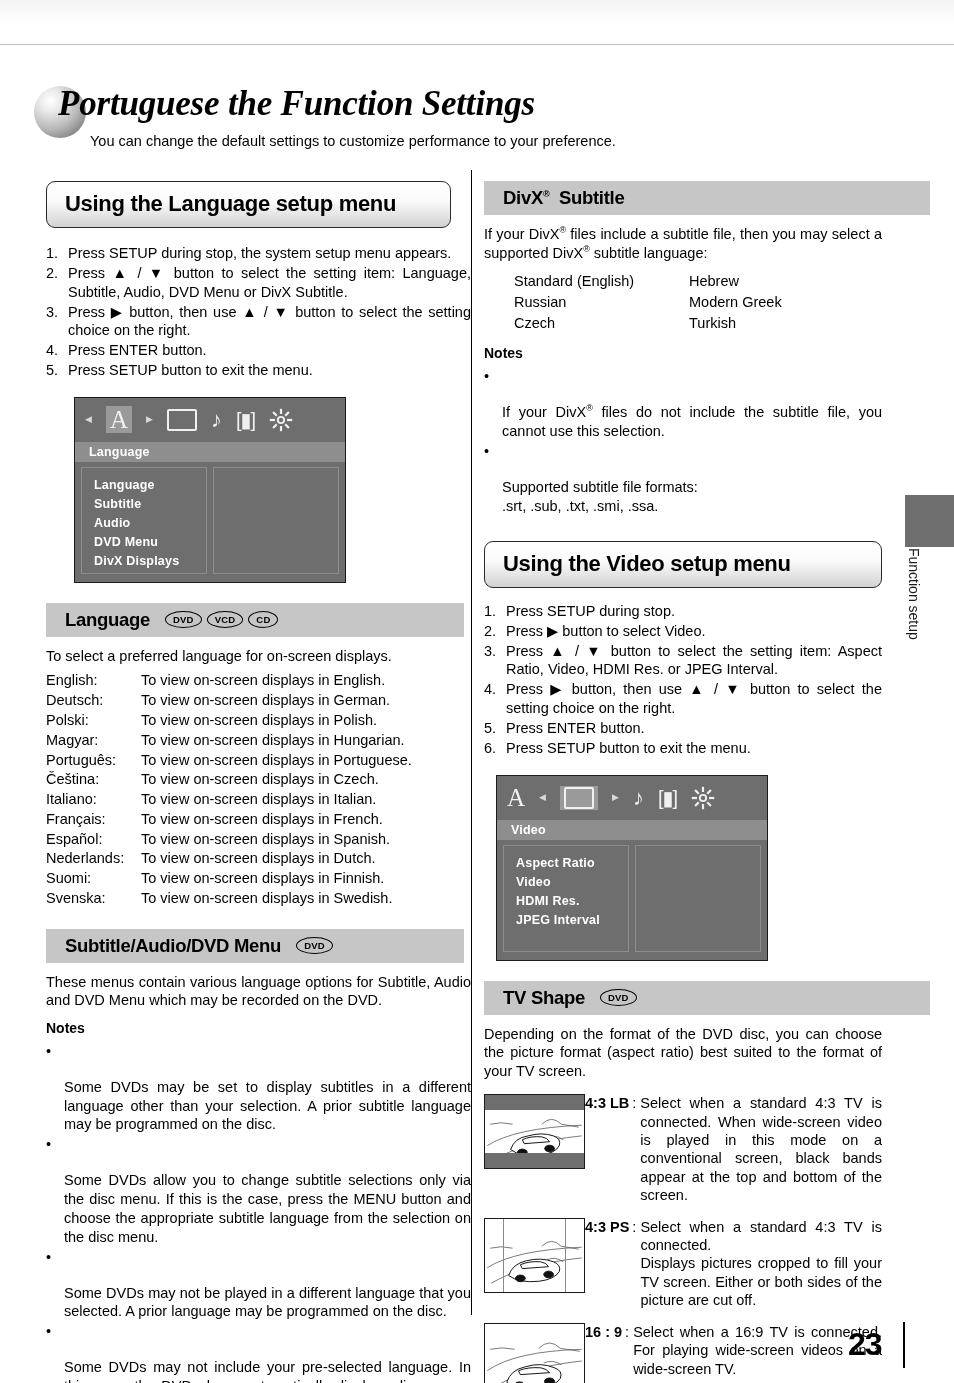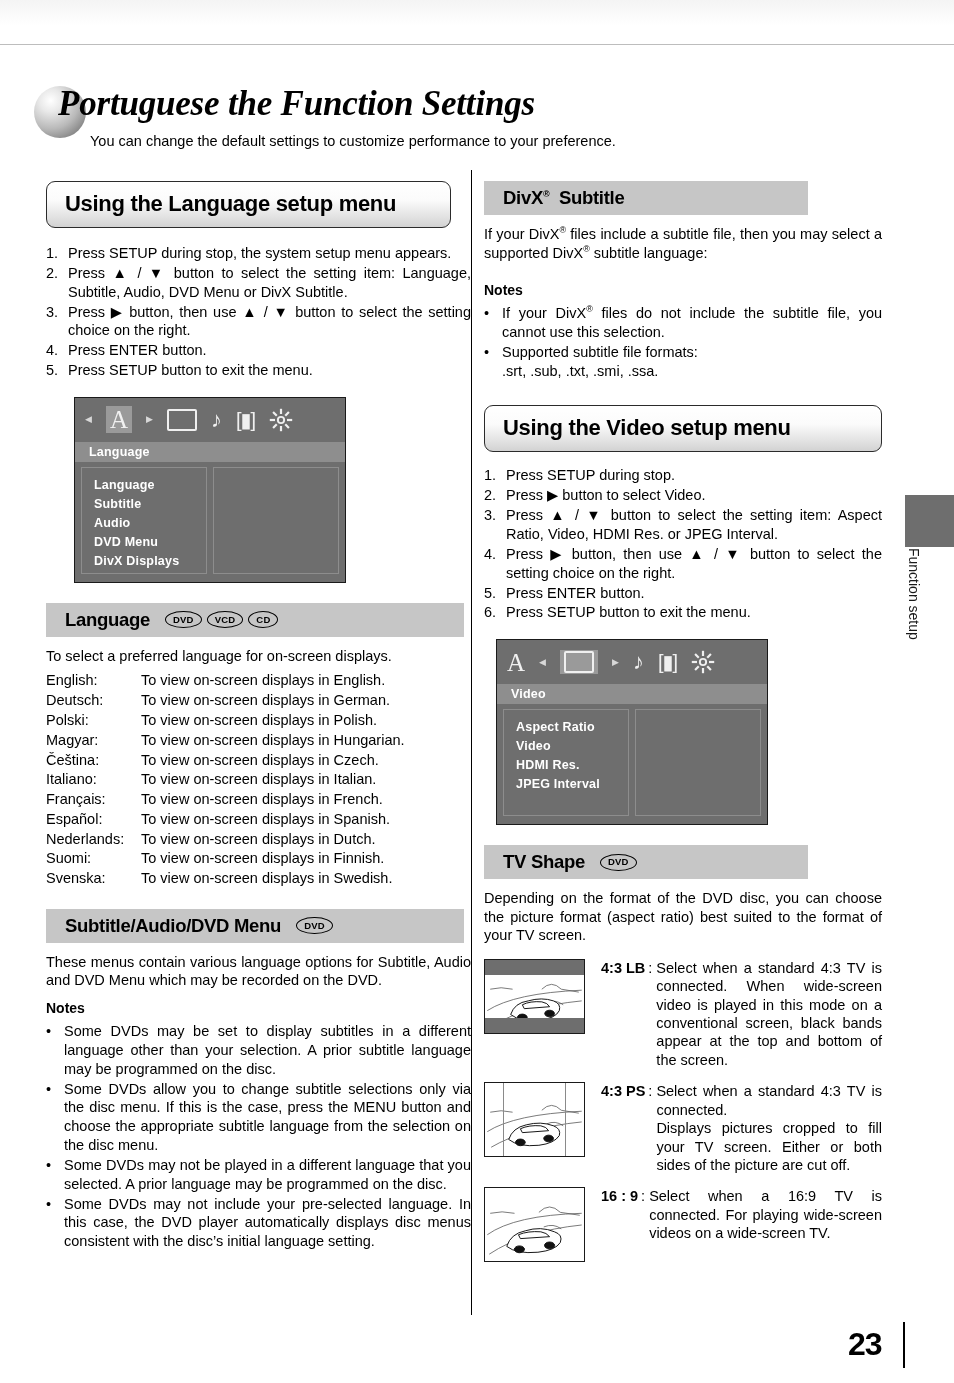--- a/index.html
+++ b/index.html
@@ -36,42 +36,42 @@
     font-size:22px;font-weight:bold;padding:9px 0 10px 18px;box-sizing:border-box;
     letter-spacing:-0.3px;
   }
   .banner.l{width:405px;}
   .banner.r{width:398px;}
 
   
   .grayhead{background:#c6c6c6;font-size:18.5px;font-weight:bold;
     padding:6px 0 6px 19px;box-sizing:border-box;letter-spacing:-0.3px;display:flex;align-items:center;gap:9px;}
   .grayhead.l{width:418px;}
-  .grayhead.r{width:324px;}
+  .grayhead.r{width:446px;}
 
   .badge{display:inline-block;border:1.6px solid #000;border-radius:50%/50%;
     font-size:9.5px;font-weight:bold;line-height:1;padding:2.5px 7px 3px;
     font-family:"Liberation Sans",sans-serif;letter-spacing:0.2px;background:#c6c6c6;}
   .grayhead .badges{display:flex;gap:5px;margin-left:6px;}
 
   
   p.t{font-size:14.5px;line-height:1.28;margin:0;text-align:justify;}
   .gap6{height:6px}.gap10{height:10px}
   .gap14{height:14px}.gap16{height:16px}.gap20{height:20px}.gap24{height:24px}
 
   ol.steps{margin:0;padding:0;list-style:none;font-size:14.5px;line-height:1.3;}
   ol.steps li{display:flex;margin-bottom:1px;}
   ol.steps li .num{width:22px;flex:0 0 22px;}
   ol.steps li .txt{flex:1;text-align:justify;}
   .jfy{text-align:justify;text-align-last:left;}
 
   ul.notes{margin:0;padding:0;list-style:none;font-size:14.5px;line-height:1.3;}
   ul.notes li{display:flex;margin-bottom:1px;}
   ul.notes li .bullet{width:18px;flex:0 0 18px;text-align:left;}
-  ul.notes li .txt{flex:1;text-align:justify;text-align-last:left;}
+  ul.notes li .txt{flex:1;text-align:justify;text-align-last:left;margin-top:36px;}
   .noteshdr{font-size:14px;font-weight:bold;}
 
   
   table.langs{border-collapse:collapse;font-size:14.5px;}
   table.langs td{padding:0 0 1.5px 0;vertical-align:top;line-height:1.26;}
   table.langs td.k{width:95px;white-space:nowrap;}
   .greek{font-size:12px;}
 
   
   table.dsub{border-collapse:collapse;font-size:14.5px;margin-left:30px;}
@@ -93,21 +93,21 @@
   .osd-item{color:#fff;font-size:12.5px;font-weight:bold;line-height:1.52;letter-spacing:0.2px;}
   .ic{position:relative;display:flex;align-items:center;justify-content:center;}
   .ic-A{font-family:"Liberation Serif",serif;font-size:25px;color:#f0f0f0;line-height:1;}
   .sel{background:#9a9a9a;padding:1px 4px;}
   .arrowL,.arrowR{color:#d8d8d8;font-size:9px;line-height:1;}
   .tvicon{width:26px;height:18px;border:2.5px solid #f0f0f0;border-radius:2px;}
   .note8{color:#f0f0f0;font-size:22px;line-height:1;}
   .screenicon{color:#f0f0f0;font-size:20px;line-height:1;letter-spacing:-1px;}
 
   
-  .tvrow{display:flex;gap:16px;margin-bottom:13px;}
+  .tvrow{display:flex;margin-bottom:13px;}
   .thumb{width:101px;height:75px;flex:0 0 101px;position:relative;box-sizing:border-box;}
   .thumb .frame{position:absolute;inset:0;border:1.4px solid #1a1a1a;background:#fff;overflow:hidden;}
   .thumb .band{position:absolute;left:0;width:100%;height:15px;background:#6e6e6e;}
   .thumb .band.top{top:0;}
   .thumb .band.bot{bottom:0;}
   .thumb .dotted{position:absolute;inset:0;border:1.6px dashed #1a1a1a;}
   .thumb .sidebar-l,.thumb .sidebar-r{position:absolute;top:0;bottom:0;width:1.4px;background:#8a8a8a;}
   .thumb .sidebar-l{left:18px;}
   .thumb .sidebar-r{right:18px;}
   .thumb svg{position:absolute;inset:0;width:100%;height:100%;}
@@ -246,20 +246,24 @@
           </tr>
       <tr>
             <td class="k">Polski:</td>
             <td>To view on-screen displays in Polish.</td>
           </tr>
       <tr>
             <td class="k">Magyar:</td>
             <td>To view on-screen displays in Hungarian.</td>
           </tr>
       <tr>
+            <td class="k">Português:</td>
+            <td>To view on-screen displays in Portuguese.</td>
+          </tr>
+      <tr>
             <td class="k">Čeština:</td>
             <td>To view on-screen displays in Czech.</td>
           </tr>
       <tr>
             <td class="k">Italiano:</td>
             <td>To view on-screen displays in Italian.</td>
           </tr>
       <tr>
             <td class="k">Français:</td>
             <td>To view on-screen displays in French.</td>
@@ -322,20 +326,36 @@
   <div class="col colR">
 
     <div class="grayhead r">
       <span><span>DivX</span><sup class="reg">®</sup>&nbsp; <span>Subtitle</span></span>
     </div>
     <div class="gap10"></div>
 
     <p class="t jfy"><span>If your DivX</span><sup class="reg">®</sup><span> files include a subtitle file, then you may select a supported DivX</span><sup class="reg">®</sup><span> subtitle language:</span></p>
 
     <div class="gap10"></div>
+    <table class="dsub">
+      <tbody>
+          <tr>
+            <td class="c1">Standard (English)</td>
+            <td>Hebrew</td>
+          </tr>
+      <tr>
+            <td class="c1">Russian</td>
+            <td>Modern Greek</td>
+          </tr>
+      <tr>
+            <td class="c1">Czech</td>
+            <td>Turkish</td>
+          </tr>
+    </tbody>
+      </table>
 
     <div class="gap10"></div>
     <div class="noteshdr">Notes</div>
     <div class="gap6"></div>
     <ul class="notes">
       <li>
           <span class="bullet">•</span>
           <span class="txt"><span>If your DivX</span><sup class="reg">®</sup><span> files do not include the subtitle file, you cannot use this selection.</span></span>
         </li>
       <li>

